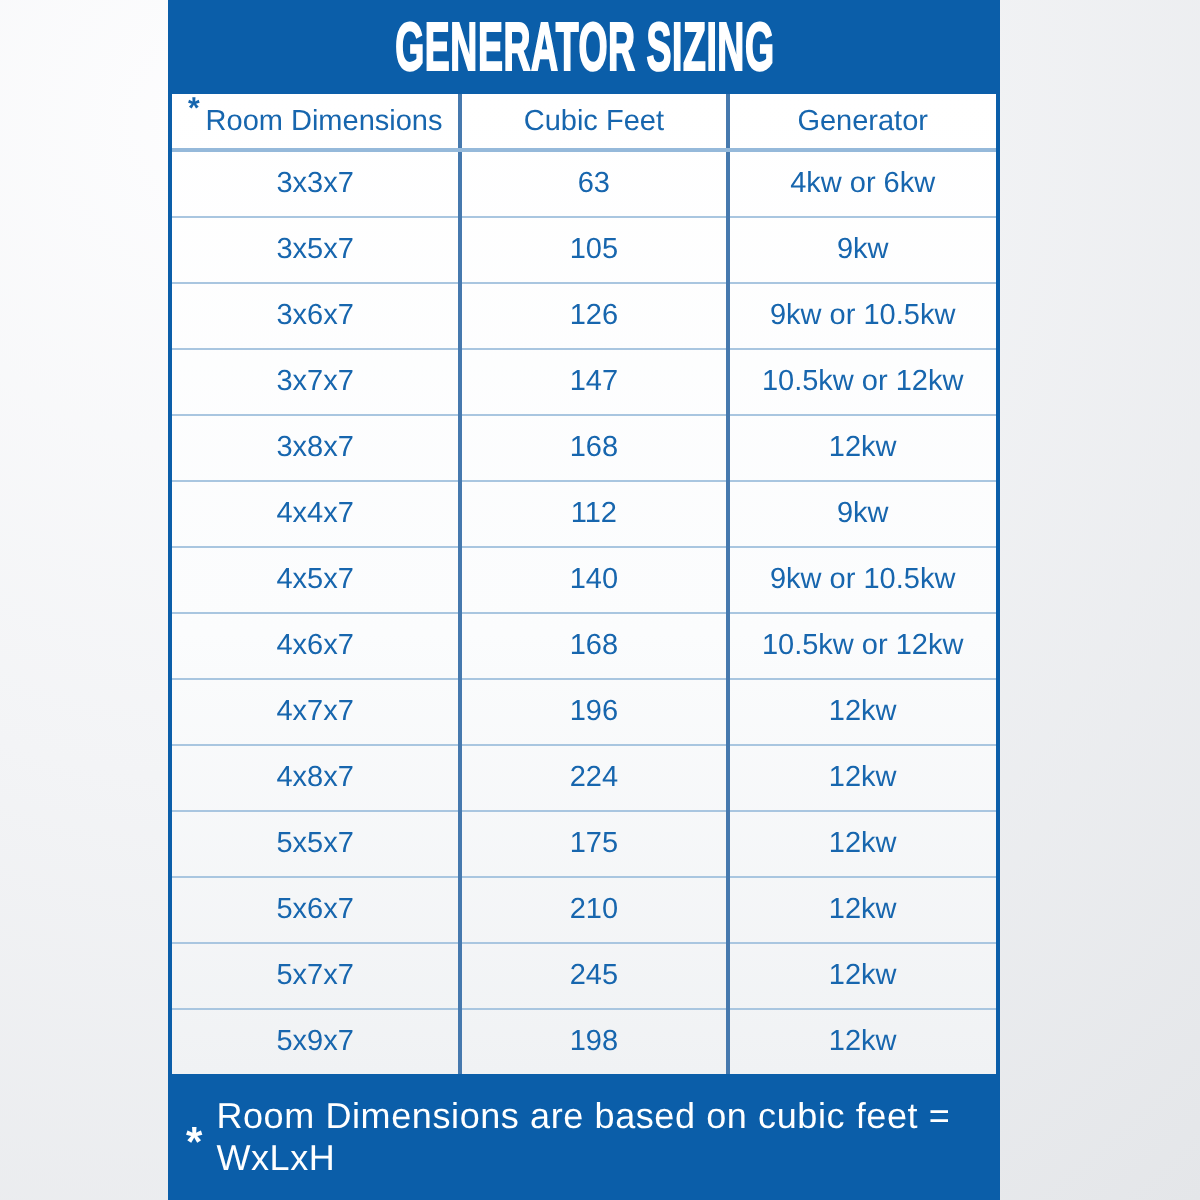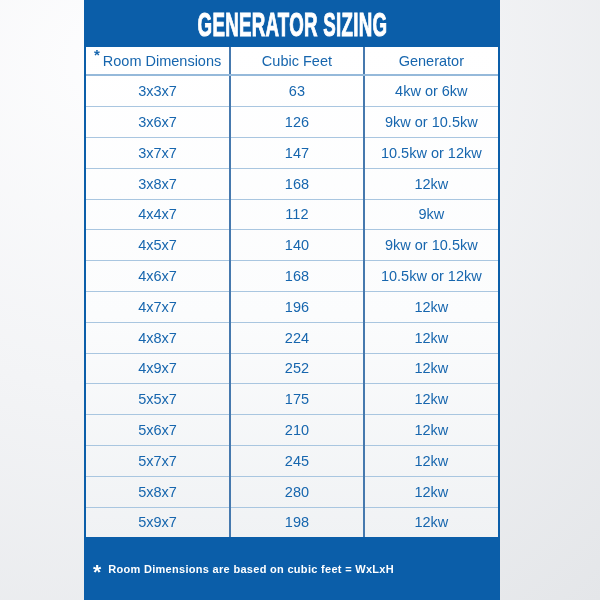--- a/index.html
+++ b/index.html
@@ -55,21 +55,21 @@
     margin-right: 3px;
   }
   .footer-band {
     flex: 1; display: flex; align-items: center;
     color: #ffffff; padding-left: 9px;
   }
   .footer-star {
     font-size: 21px; font-weight: bold; line-height: 0;
     margin-right: 7px; position: relative; top: 3px;
   }
-  .footer-text { font-size: 11px; letter-spacing: 0.3px; font-weight: bold; }
+  .footer-text { font-size: 18px; letter-spacing: 0.3px; }
 </style>
 </head>
 <body>
 
 <div class="page">
   <div class="panel">
 
     <div class="title-band">
       <h1>GENERATOR SIZING</h1>
     </div>
@@ -95,20 +95,25 @@
           </tr>
         </thead>
         <tbody>
   <tr>
     <td class="col-1">3x3x7</td>
     <td class="col-2">63</td>
     <td>4kw or 6kw</td>
   </tr>
 
 
+  <tr>
+    <td class="col-1">3x5x7</td>
+    <td class="col-2">105</td>
+    <td>9kw</td>
+  </tr>
 
   <tr>
     <td class="col-1">3x6x7</td>
     <td class="col-2">126</td>
     <td>9kw or 10.5kw</td>
   </tr>
 
   <tr>
     <td class="col-1">3x7x7</td>
     <td class="col-2">147</td>
@@ -144,49 +149,39 @@
     <td class="col-2">196</td>
     <td>12kw</td>
   </tr>
 
   <tr>
     <td class="col-1">4x8x7</td>
     <td class="col-2">224</td>
     <td>12kw</td>
   </tr>
 
-  <tr>
-    <td class="col-1">4x9x7</td>
-    <td class="col-2">252</td>
-    <td>12kw</td>
-  </tr>
 
   <tr>
     <td class="col-1">5x5x7</td>
     <td class="col-2">175</td>
     <td>12kw</td>
   </tr>
 
   <tr>
     <td class="col-1">5x6x7</td>
     <td class="col-2">210</td>
     <td>12kw</td>
   </tr>
 
   <tr>
     <td class="col-1">5x7x7</td>
     <td class="col-2">245</td>
     <td>12kw</td>
   </tr>
 
-  <tr>
-    <td class="col-1">5x8x7</td>
-    <td class="col-2">280</td>
-    <td>12kw</td>
-  </tr>
 
   <tr>
     <td class="col-1">5x9x7</td>
     <td class="col-2">198</td>
     <td>12kw</td>
   </tr>
 </tbody>
       </table>
     </div>
 

